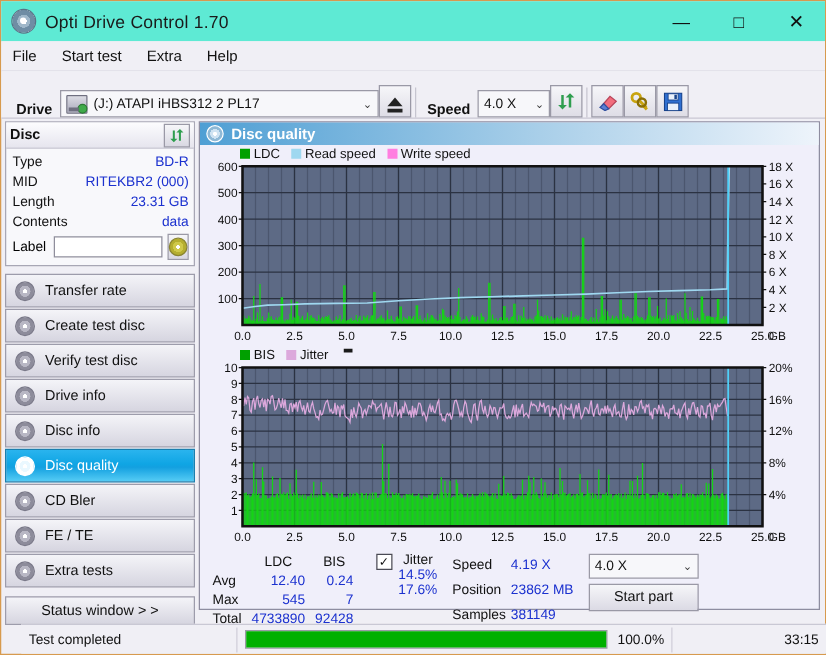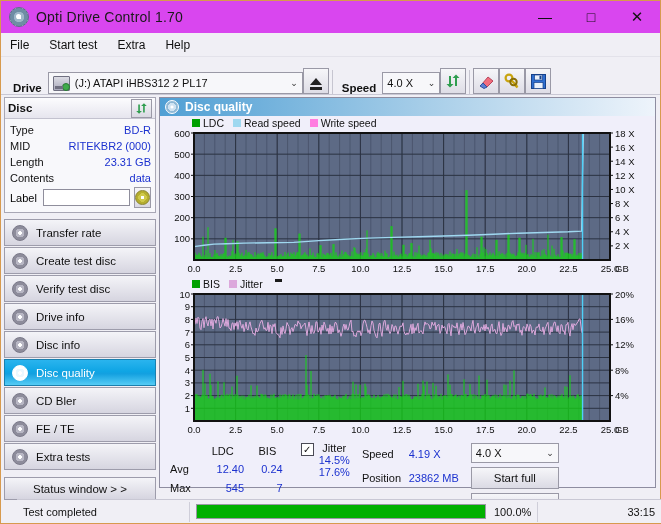--- a/index.html
+++ b/index.html
@@ -10,21 +10,21 @@
     background:#f0f0f0;
   }
   .window{
     width:661px;height:524px;box-sizing:border-box;
     border:1px solid #d79a4e;
     background:#f0eff5;
     position:relative;
   }
   
   .titlebar{
-    height:32px;background:#d946ef;display:flex;align-items:center;
+    height:32px;background:#5eead4;display:flex;align-items:center;
     padding-left:8px;box-sizing:border-box;
   }
   .title-icon{
     width:18px;height:18px;border-radius:50%;
     background:radial-gradient(circle at 50% 50%,#ffffff 0 18%,#9fb7c9 19% 40%,#6f8da4 41% 70%,#cfe0ea 71% 100%);
     border:1px solid #5a7286;margin-right:7px;flex:none;position:relative;
   }
   .title-icon:after{content:"";position:absolute;left:6px;top:6px;width:5px;height:5px;border-radius:50%;background:#fff;}
   .title-text{font-size:14px;color:#1a1a1a;font-weight:400;letter-spacing:.2px;}
   .win-btns{margin-left:auto;display:flex;height:100%;}
@@ -1395,21 +1395,20 @@
                 <td class="num">381149</td>
               </tr>
             </tbody>
               </table>
 
             <div class="act">
               <div class="combo">
                 <span>4.0 X</span>
                 <span class="arrow">⌄</span>
               </div>
-              <div class="actbtn">Start full</div>
               <div class="actbtn">Start part</div>
             </div>
           </div>
 
         </div>
       </div>
     </div>
   </div>
 
   <div class="statusbar">

